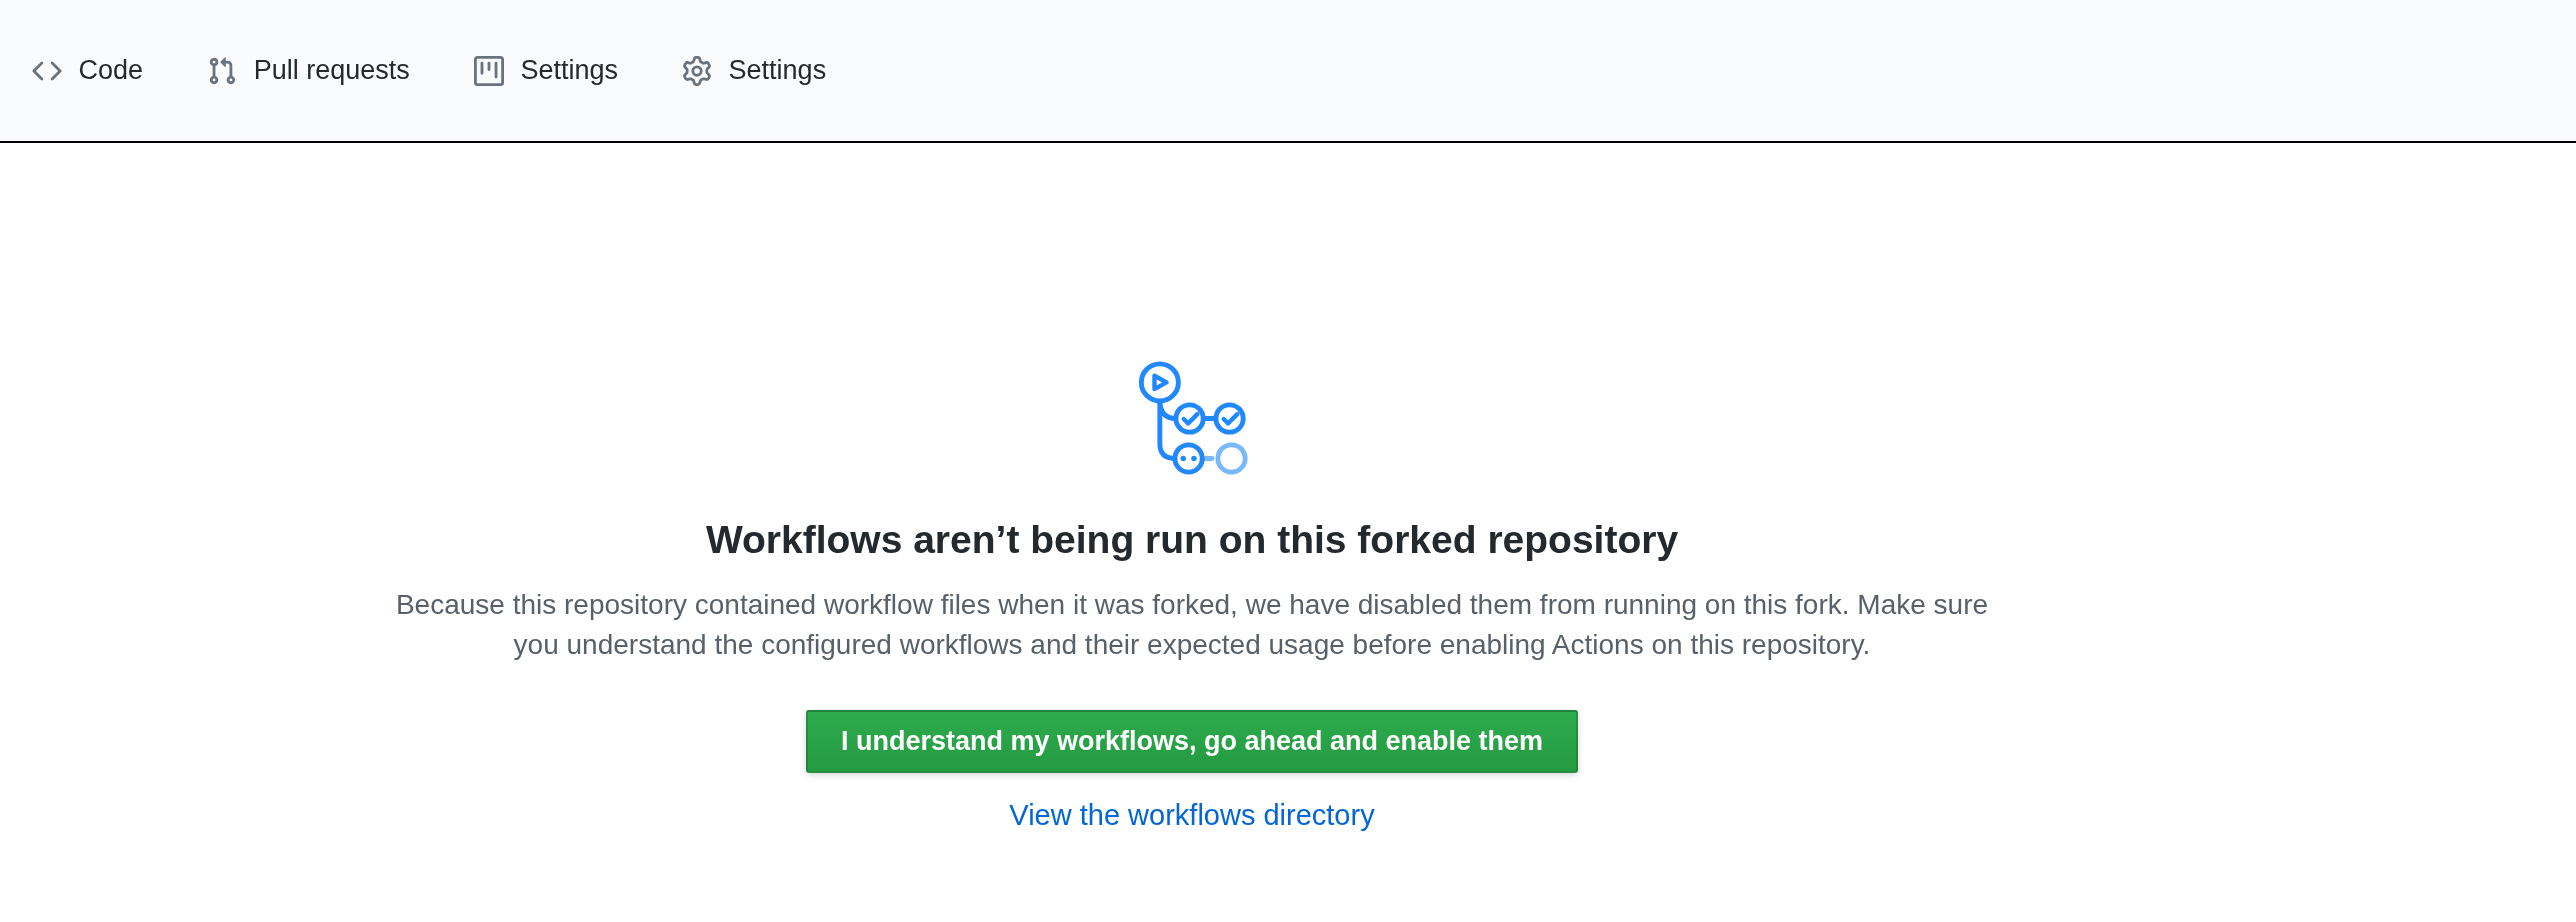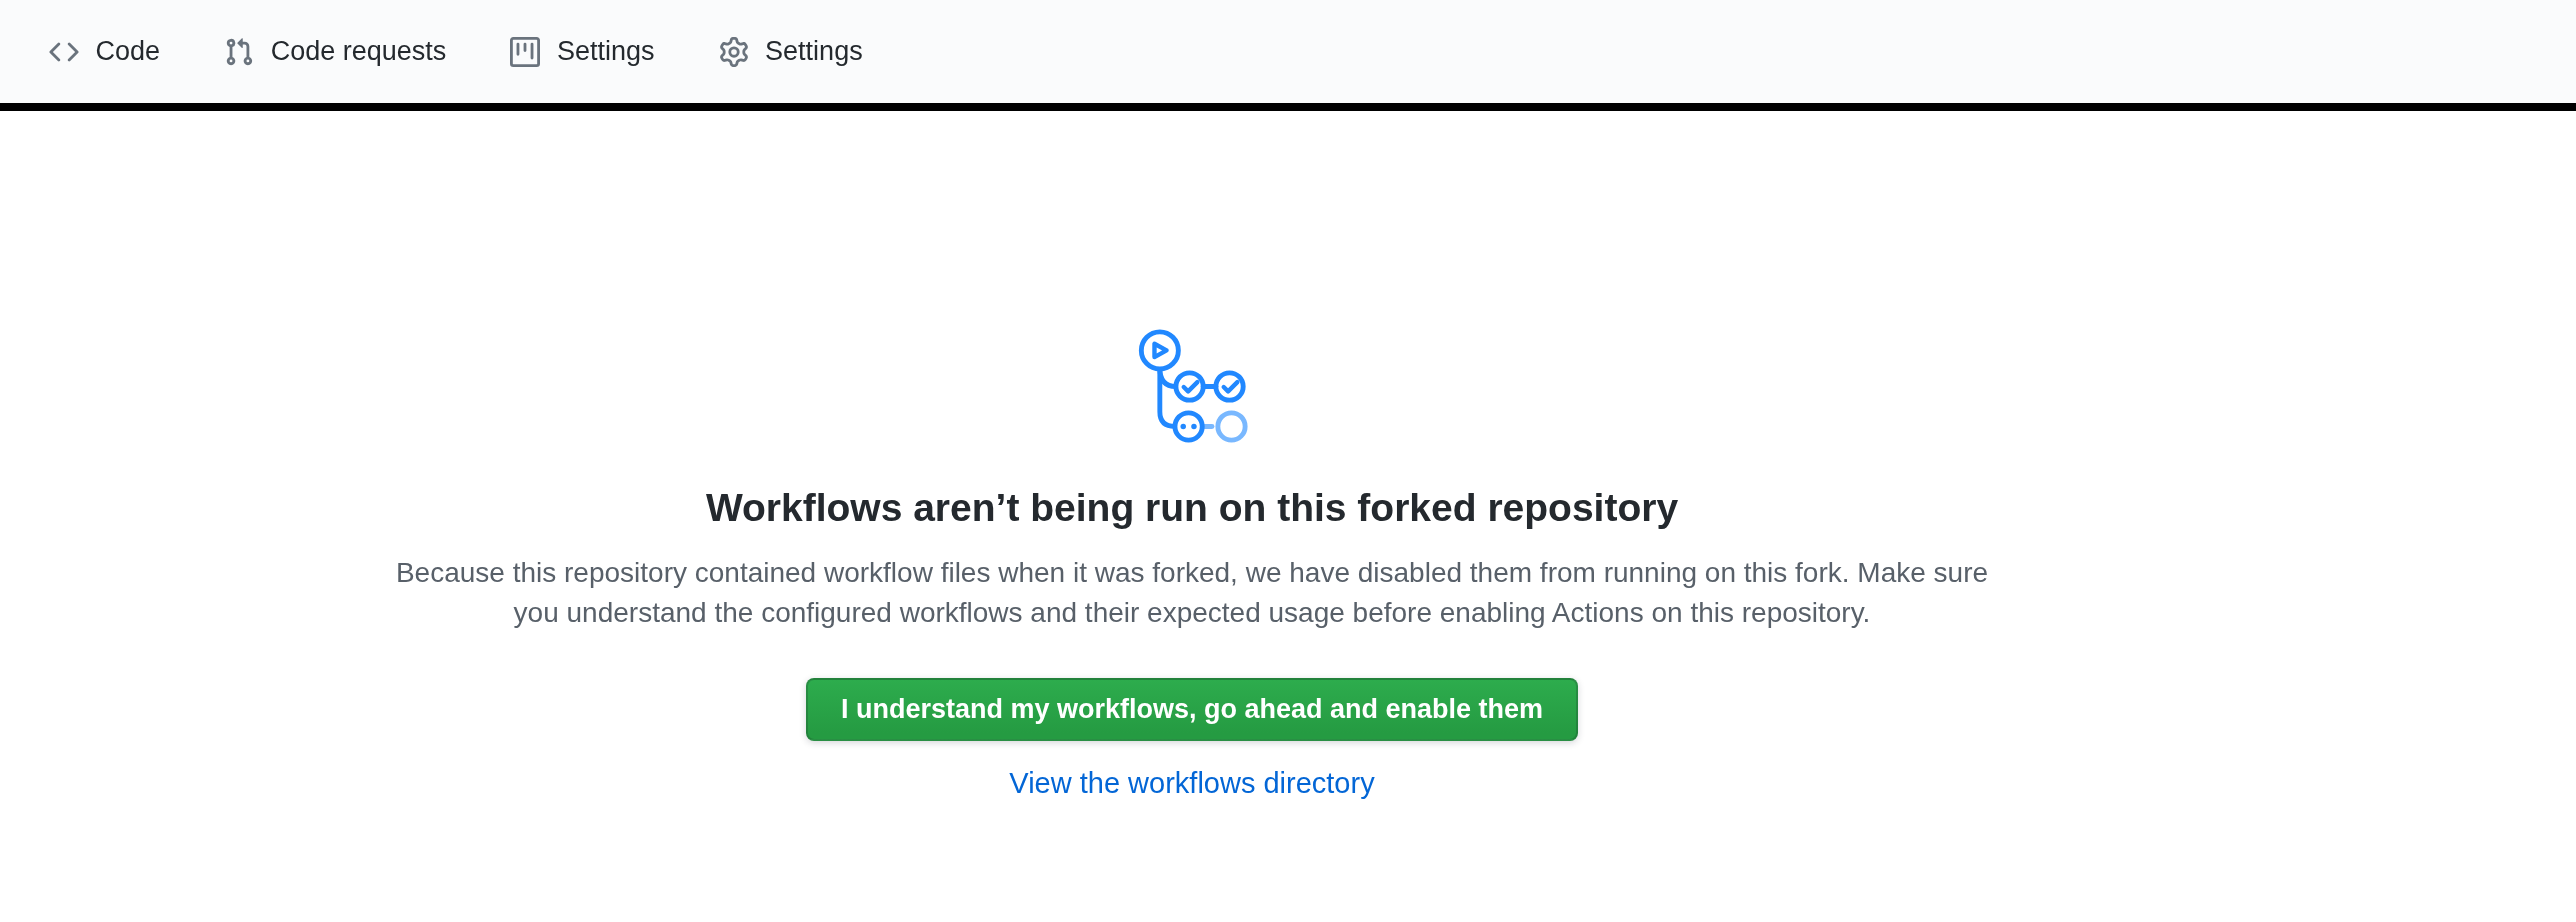--- a/index.html
+++ b/index.html
@@ -6,26 +6,26 @@
   body {
     width: 2576px; height: 923px;
     background: #ffffff;
     font-family: "Liberation Sans", sans-serif;
     color: #24292e;
     overflow: hidden;
   }
 
   
   .repo-nav {
-    height: 111px;
+    height: 143px;
     background: #fafbfc;
-    border-bottom: 8px solid #000000;
+    border-bottom: 2px solid #000000;
     display: flex;
     align-items: stretch;
-    padding-left: 17px;
+    padding-left: 0;
     box-sizing: border-box;
   }
   .tab {
     display: flex;
     align-items: center;
     gap: 16.6px;
     padding: 0 32px;
     font-size: 27px;
     line-height: 1;
     color: #24292e;
@@ -76,21 +76,21 @@
     margin-top: 45px;
     height: 63px;
     padding: 0 33px;
     font-family: inherit;
     font-size: 27px;
     font-weight: 700;
     color: #ffffff;
     background-color: #28a745;
     background-image: linear-gradient(-180deg, #2dac4d 0%, #259b42 90%);
     border: 2px solid rgba(27,31,35,0.2);
-    border-radius: 8px;
+    border-radius: 3px;
     box-shadow: 0 2px 7.8px rgba(27,35,50,0.18);
     cursor: pointer;
   }
   .wf-link {
     display: inline-block;
     margin-top: 26px;
     font-size: 29px;
     color: #0366d6;
     text-decoration: none;
     cursor: pointer;
@@ -109,21 +109,21 @@
     </span>
     <span class="tab-label">Code</span>
   </a>
 
   <a class="tab">
     <span class="tab-icon">
       <svg viewBox="0 0 16 16" fill="currentColor" aria-hidden="true">
           <path d="M1.5 3.25a2.25 2.25 0 1 1 3 2.122v5.256a2.251 2.251 0 1 1-1.5 0V5.372A2.25 2.25 0 0 1 1.5 3.25Zm5.677-.177L9.573.677A.25.25 0 0 1 10 .854V2.5h1A2.5 2.5 0 0 1 13.5 5v5.628a2.251 2.251 0 1 1-1.5 0V5a1 1 0 0 0-1-1h-1v1.646a.25.25 0 0 1-.427.177L7.177 3.427a.25.25 0 0 1 0-.354ZM3.75 2.5a.75.75 0 1 0 0 1.5.75.75 0 0 0 0-1.5Zm0 9.5a.75.75 0 1 0 0 1.5.75.75 0 0 0 0-1.5Zm8.25.75a.75.75 0 1 0 1.5 0 .75.75 0 0 0-1.5 0Z"></path>
         </svg>
     </span>
-    <span class="tab-label">Code requests</span>
+    <span class="tab-label">Pull requests</span>
   </a>
 
 
   <a class="tab">
     <span class="tab-icon">
       <svg viewBox="0 0 16 16" fill="currentColor" aria-hidden="true">
           <path d="M1.75 0h12.5C15.216 0 16 .784 16 1.75v12.5A1.75 1.75 0 0 1 14.25 16H1.75A1.75 1.75 0 0 1 0 14.25V1.75C0 .784.784 0 1.75 0ZM1.5 1.75v12.5c0 .138.112.25.25.25h12.5a.25.25 0 0 0 .25-.25V1.75a.25.25 0 0 0-.25-.25H1.75a.25.25 0 0 0-.25.25ZM11.75 3a.75.75 0 0 1 .75.75v7.5a.75.75 0 0 1-1.5 0v-7.5a.75.75 0 0 1 .75-.75Zm-8.25.75a.75.75 0 0 1 1.5 0v5.5a.75.75 0 0 1-1.5 0ZM8 3a.75.75 0 0 1 .75.75v3.5a.75.75 0 0 1-1.5 0v-3.5A.75.75 0 0 1 8 3Z"></path>
         </svg>
     </span>
     <span class="tab-label">Settings</span>

